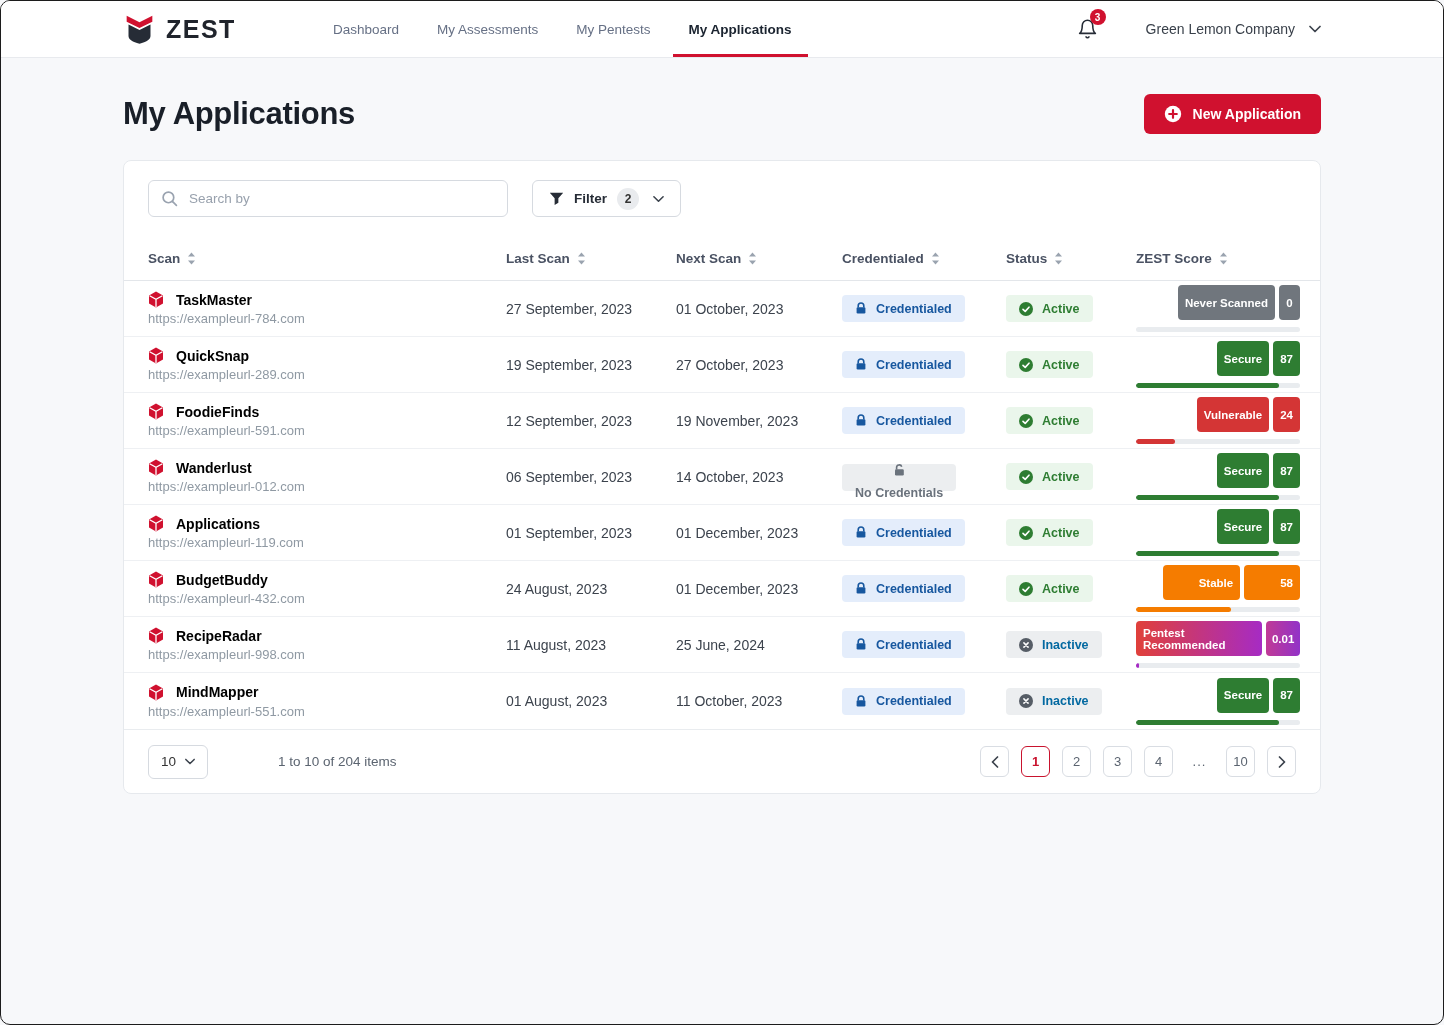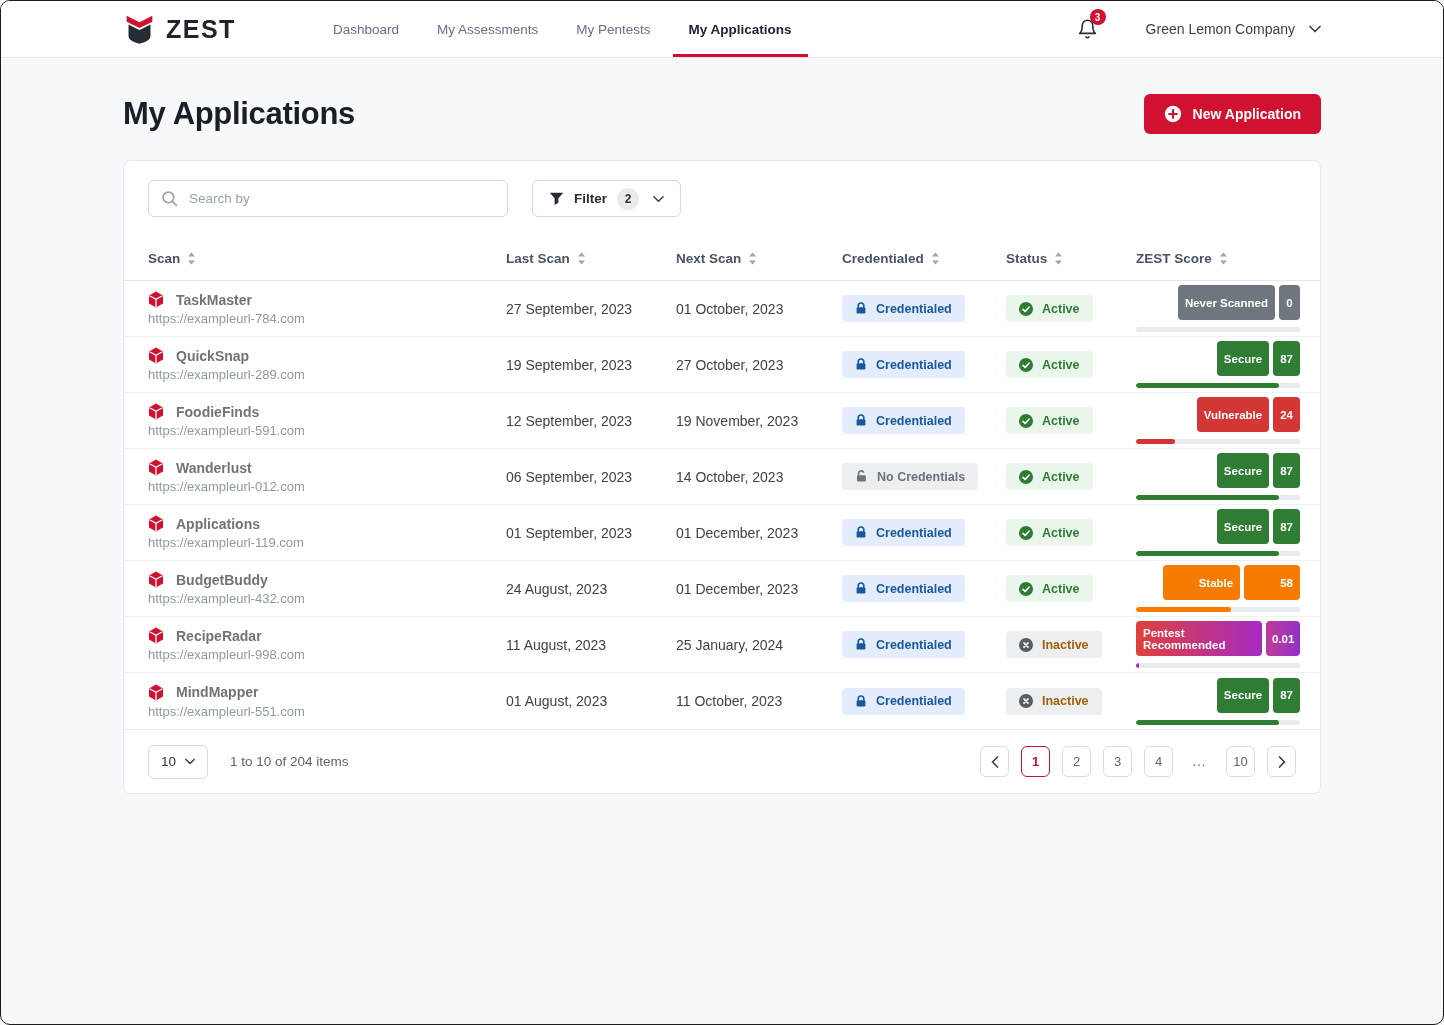--- a/index.html
+++ b/index.html
@@ -37,51 +37,51 @@
   .filter-label { font-size:13.5px; color:#262c36; font-weight:600; }
   .filter-count { width:22px; height:22px; border-radius:11px; background:#e9ebee; color:#333; font-size:12px; font-weight:600; display:flex; align-items:center; justify-content:center; }
 
   
   .thead, .trow { display:grid; grid-template-columns:358px 170px 166px 164px 130px 164px; padding:0 24px; align-items:center; }
   .thead { height:45px; border-bottom:1px solid #e3e6ea; }
   .th { display:flex; align-items:center; gap:7px; font-size:13.5px; font-weight:600; color:#4a5263; cursor:pointer; }
   .trow { height:56px; border-bottom:1px solid #eef0f3; }
   .trow:last-child { border-bottom:none; }
   .scan-top { display:flex; align-items:center; gap:12px; }
-  .app-name { font-size:14px; font-weight:700; color:#737373; text-decoration:none; cursor:pointer; }
+  .app-name { font-size:14px; font-weight:700; color:#000000; text-decoration:none; cursor:pointer; }
   .app-url { font-size:13px; color:#8f99a3; margin-top:3px; }
   .date { font-size:14px; color:#3c434d; }
 
   .badge { display:inline-flex; align-items:center; gap:9px; height:27px; border-radius:4px; padding:0 13px; font-size:12.5px; font-weight:700; }
   .badge .ic { display:flex; align-items:center; }
   .cred-credentialed { background:#e4edfb; color:#17579f; }
-  .cred-nocred { background:#eceef0; color:#6a727c; }
+  .cred-nocred { background:#eceef0; color:#6a727c;flex-direction:column; }
   .st-active { background:#eaf6eb; color:#2e7d32; }
-  .st-inactive { background:#eceef0; color:#a16207; }
+  .st-inactive { background:#eceef0; color:#0369a1; }
 
   .score-cell { display:flex; flex-direction:column; justify-content:center; }
   .score-badges { display:flex; justify-content:flex-end; gap:4px; }
   .score-pill, .score-num { height:35px; border-radius:4px; color:#fff; font-size:11.5px; font-weight:700; display:flex; align-items:center; padding:0 7px; }
   .score-num { min-width:21px; justify-content:center; }
   .sc-secure { background:#2e7d32; }
   .sc-vulnerable { background:#d43535; }
   .sc-stable { background:#f57c00;padding-left:36px; }
   .sc-never { background:#70767d; }
   .sc-pentest { background:linear-gradient(90deg,#e0403a,#a62bc4); }
   .sc-pentest.score-num { background:linear-gradient(90deg,#c03a96,#9232c8); }
   .score-bar { margin-top:7px; height:5px; border-radius:3px; background:#e9ecef; overflow:hidden; }
   .score-bar .fill { height:100%; border-radius:3px; }
   .fill-secure { background:#2e7d32; }
   .fill-vulnerable { background:#d43535; }
   .fill-stable { background:#f57c00; }
   .fill-never { background:transparent; }
   .fill-pentest { background:#a62bc4; }
 
   
-  .pager { border-top:1px solid #e9ecef; height:64px; display:flex; align-items:center; padding:0 24px; }
+  .pager { border-top:1px solid #e9ecef; height:64px; display:flex; align-items:center; padding:0 24px;gap:48px; }
   .page-size { display:flex; align-items:center; gap:9px; height:34px; border:1px solid #d6dae0; border-radius:6px; padding:0 12px; background:#fff; cursor:pointer; font-size:13.5px; color:#333; }
   .pager-info { margin-left:22px; font-size:13.5px; color:#5b6470; }
   .page-btns { margin-left:auto; display:flex; align-items:center; gap:12px; }
   .pbtn { min-width:29px; height:31px; border:1px solid #d9dde3; background:#fff; border-radius:6px; display:flex; align-items:center; justify-content:center; font-size:13px; color:#5b6470; cursor:pointer; font-family:inherit; }
   .pbtn.active { border:1.5px solid #c9132e; color:#c9132e; font-weight:700; }
   .pbtn.gap { border:none; cursor:default; background:transparent; letter-spacing:1px; }
 </style>
 </head>
 <body>
 
@@ -533,21 +533,21 @@
           <svg width="16" height="17" viewBox="0 0 16 17">
                     <path d="M8 0.5 L15 4.4 V12.6 L8 16.5 L1 12.6 V4.4 Z" fill="#d0112f"></path>
                     <path d="M1.6 4.8 L8 8.3 L14.4 4.8 M8 8.3 V16" stroke="#fff" stroke-width="1.3" fill="none"></path>
                   </svg>
         </span>
         <a class="app-name">RecipeRadar</a>
       </div>
       <div class="app-url">https://exampleurl-998.com</div>
     </div>
     <div class="date">11 August, 2023</div>
-    <div class="date">25 January, 2024</div>
+    <div class="date">25 June, 2024</div>
     <div>
       <span class="badge cred-credentialed">
         <span class="ic ic-lock">
           <svg width="12" height="13" viewBox="0 0 12 13">
                     <path d="M3.2 5.5 V3.8 a2.8 2.8 0 0 1 5.6 0 V5.5" fill="none" stroke="#17579f" stroke-width="1.6"></path>
                     <rect x="1.6" y="5.3" width="8.8" height="6.2" rx="1.2" fill="#17579f"></rect>
                   </svg>
         </span>
 
         <span class="lbl">Credentialed</span>

